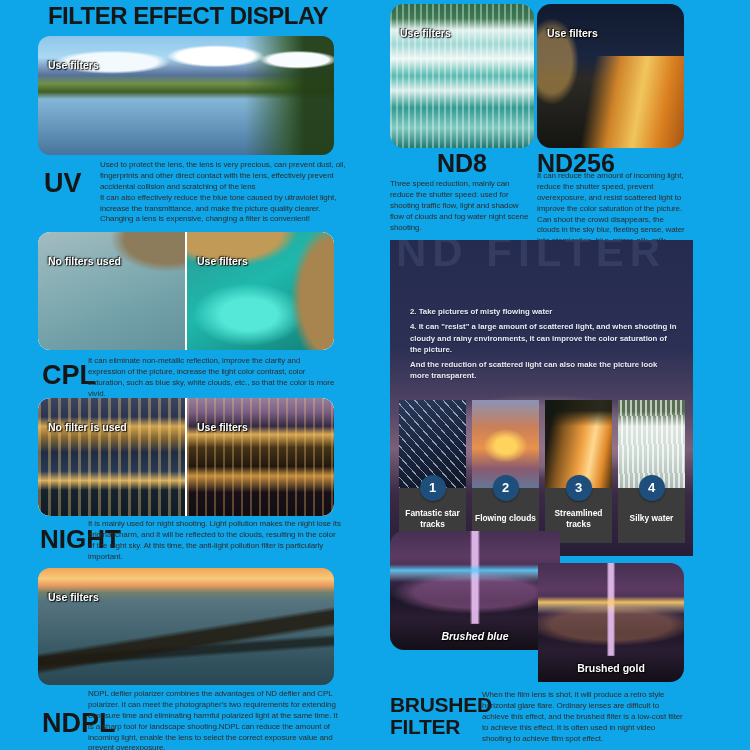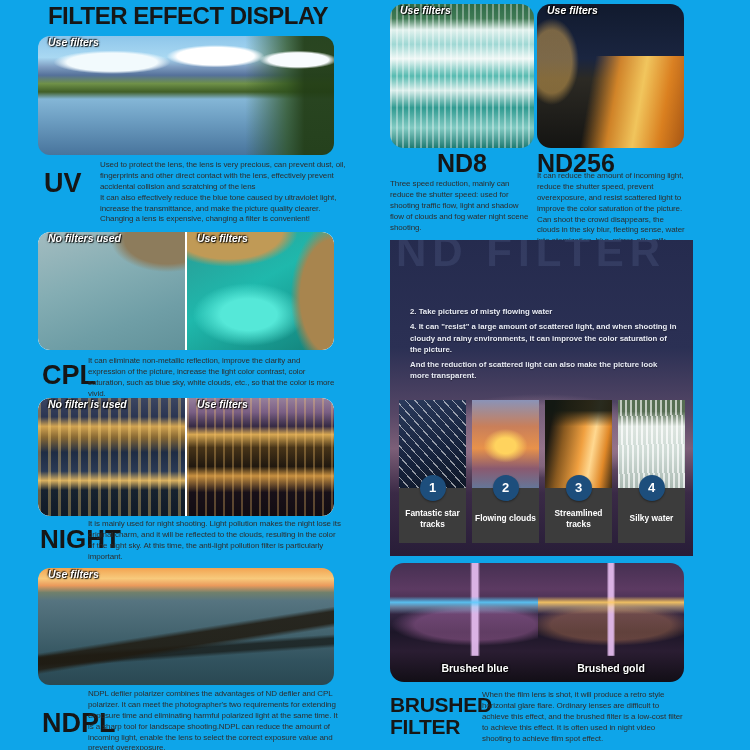--- a/index.html
+++ b/index.html
@@ -10,21 +10,21 @@
   }
   .main-title {
     position:absolute; left:38px; top:2px; width:300px; text-align:center;
     font-size:24px; font-weight:800; letter-spacing:-0.5px; color:#161616;
   }
   .photo { position:absolute; overflow:hidden; }
   .badge {
     position:absolute; color:#fff; font-weight:700; font-size:10.5px;
     text-shadow:-1px -1px 1px rgba(0,0,0,.75), 1px 1px 1px rgba(0,0,0,.85), 0 0 3px rgba(0,0,0,.6);
   }
-  .badge.tl { left:10px; top:0;font-style:italic; }
+  .badge.tl { left:10px; top:23px; }
   .badge.bc { left:0; right:0; bottom:8px; text-align:center; }
   .sec-label { position:absolute; font-weight:800; color:#161616; }
   .body {
     position:absolute; font-size:8px; line-height:1.36; color:#2e2e2e;
     letter-spacing:-0.1px; white-space:pre-line;
   }
 
   
   .img-uv {
     left:38px; top:36px; width:296px; height:119px; border-radius:12px;
@@ -139,26 +139,27 @@
   }
   .nd-card-num {
     position:absolute; left:50%; top:-13px; transform:translateX(-50%);
     width:26px; height:26px; border-radius:50%; background:#1d4e7c;
     color:#fff; font-size:13px; font-weight:800; display:flex;
     align-items:center; justify-content:center; box-shadow:0 1px 2px rgba(0,0,0,.4);
   }
 
   
   .img-brushed-blue {
-    left:390px; top:563px; width:170px; height:119px; border-radius:14px 0 0 14px;
+    left:390px; top:531px; width:170px; height:119px; border-radius:14px 0 0 14px;
     background:
       linear-gradient(to bottom, rgba(0,0,0,0) 28%, rgba(90,205,255,.9) 33%, rgba(150,225,255,.45) 37%, rgba(0,0,0,0) 43%) left top / 100% 100% no-repeat,
       linear-gradient(to right, rgba(0,0,0,0) 47%, rgba(225,185,235,.95) 48.5% 51.5%, rgba(0,0,0,0) 53%) left top / 100% 78% no-repeat,
       radial-gradient(ellipse 120px 30px at 50% 52%, rgba(200,120,190,.4) 0 50%, rgba(200,120,190,0) 70%),
       linear-gradient(to bottom, #463052 0%, #5c3a62 22%, #332642 42%, #1c1628 58%, #2a1d32 74%, #120e16 100%);
+    font-style: italic;
   }
   .img-brushed-gold {
     left:538px; top:563px; width:146px; height:119px; border-radius:0 14px 14px 0;
     background:
       linear-gradient(to bottom, rgba(0,0,0,0) 28%, rgba(255,205,100,.9) 33%, rgba(255,225,150,.45) 37%, rgba(0,0,0,0) 43%) left top / 100% 100% no-repeat,
       linear-gradient(to right, rgba(0,0,0,0) 47%, rgba(225,185,235,.95) 48.5% 51.5%, rgba(0,0,0,0) 53%) left top / 100% 78% no-repeat,
       radial-gradient(ellipse 120px 30px at 50% 52%, rgba(200,130,90,.4) 0 50%, rgba(200,130,90,0) 70%),
       linear-gradient(to bottom, #463052 0%, #5c3a62 22%, #332642 42%, #1c1628 58%, #2a1d32 74%, #120e16 100%);
   }
   .brushed-heading { line-height:1.05; font-size:21px; letter-spacing:-0.3px; }

